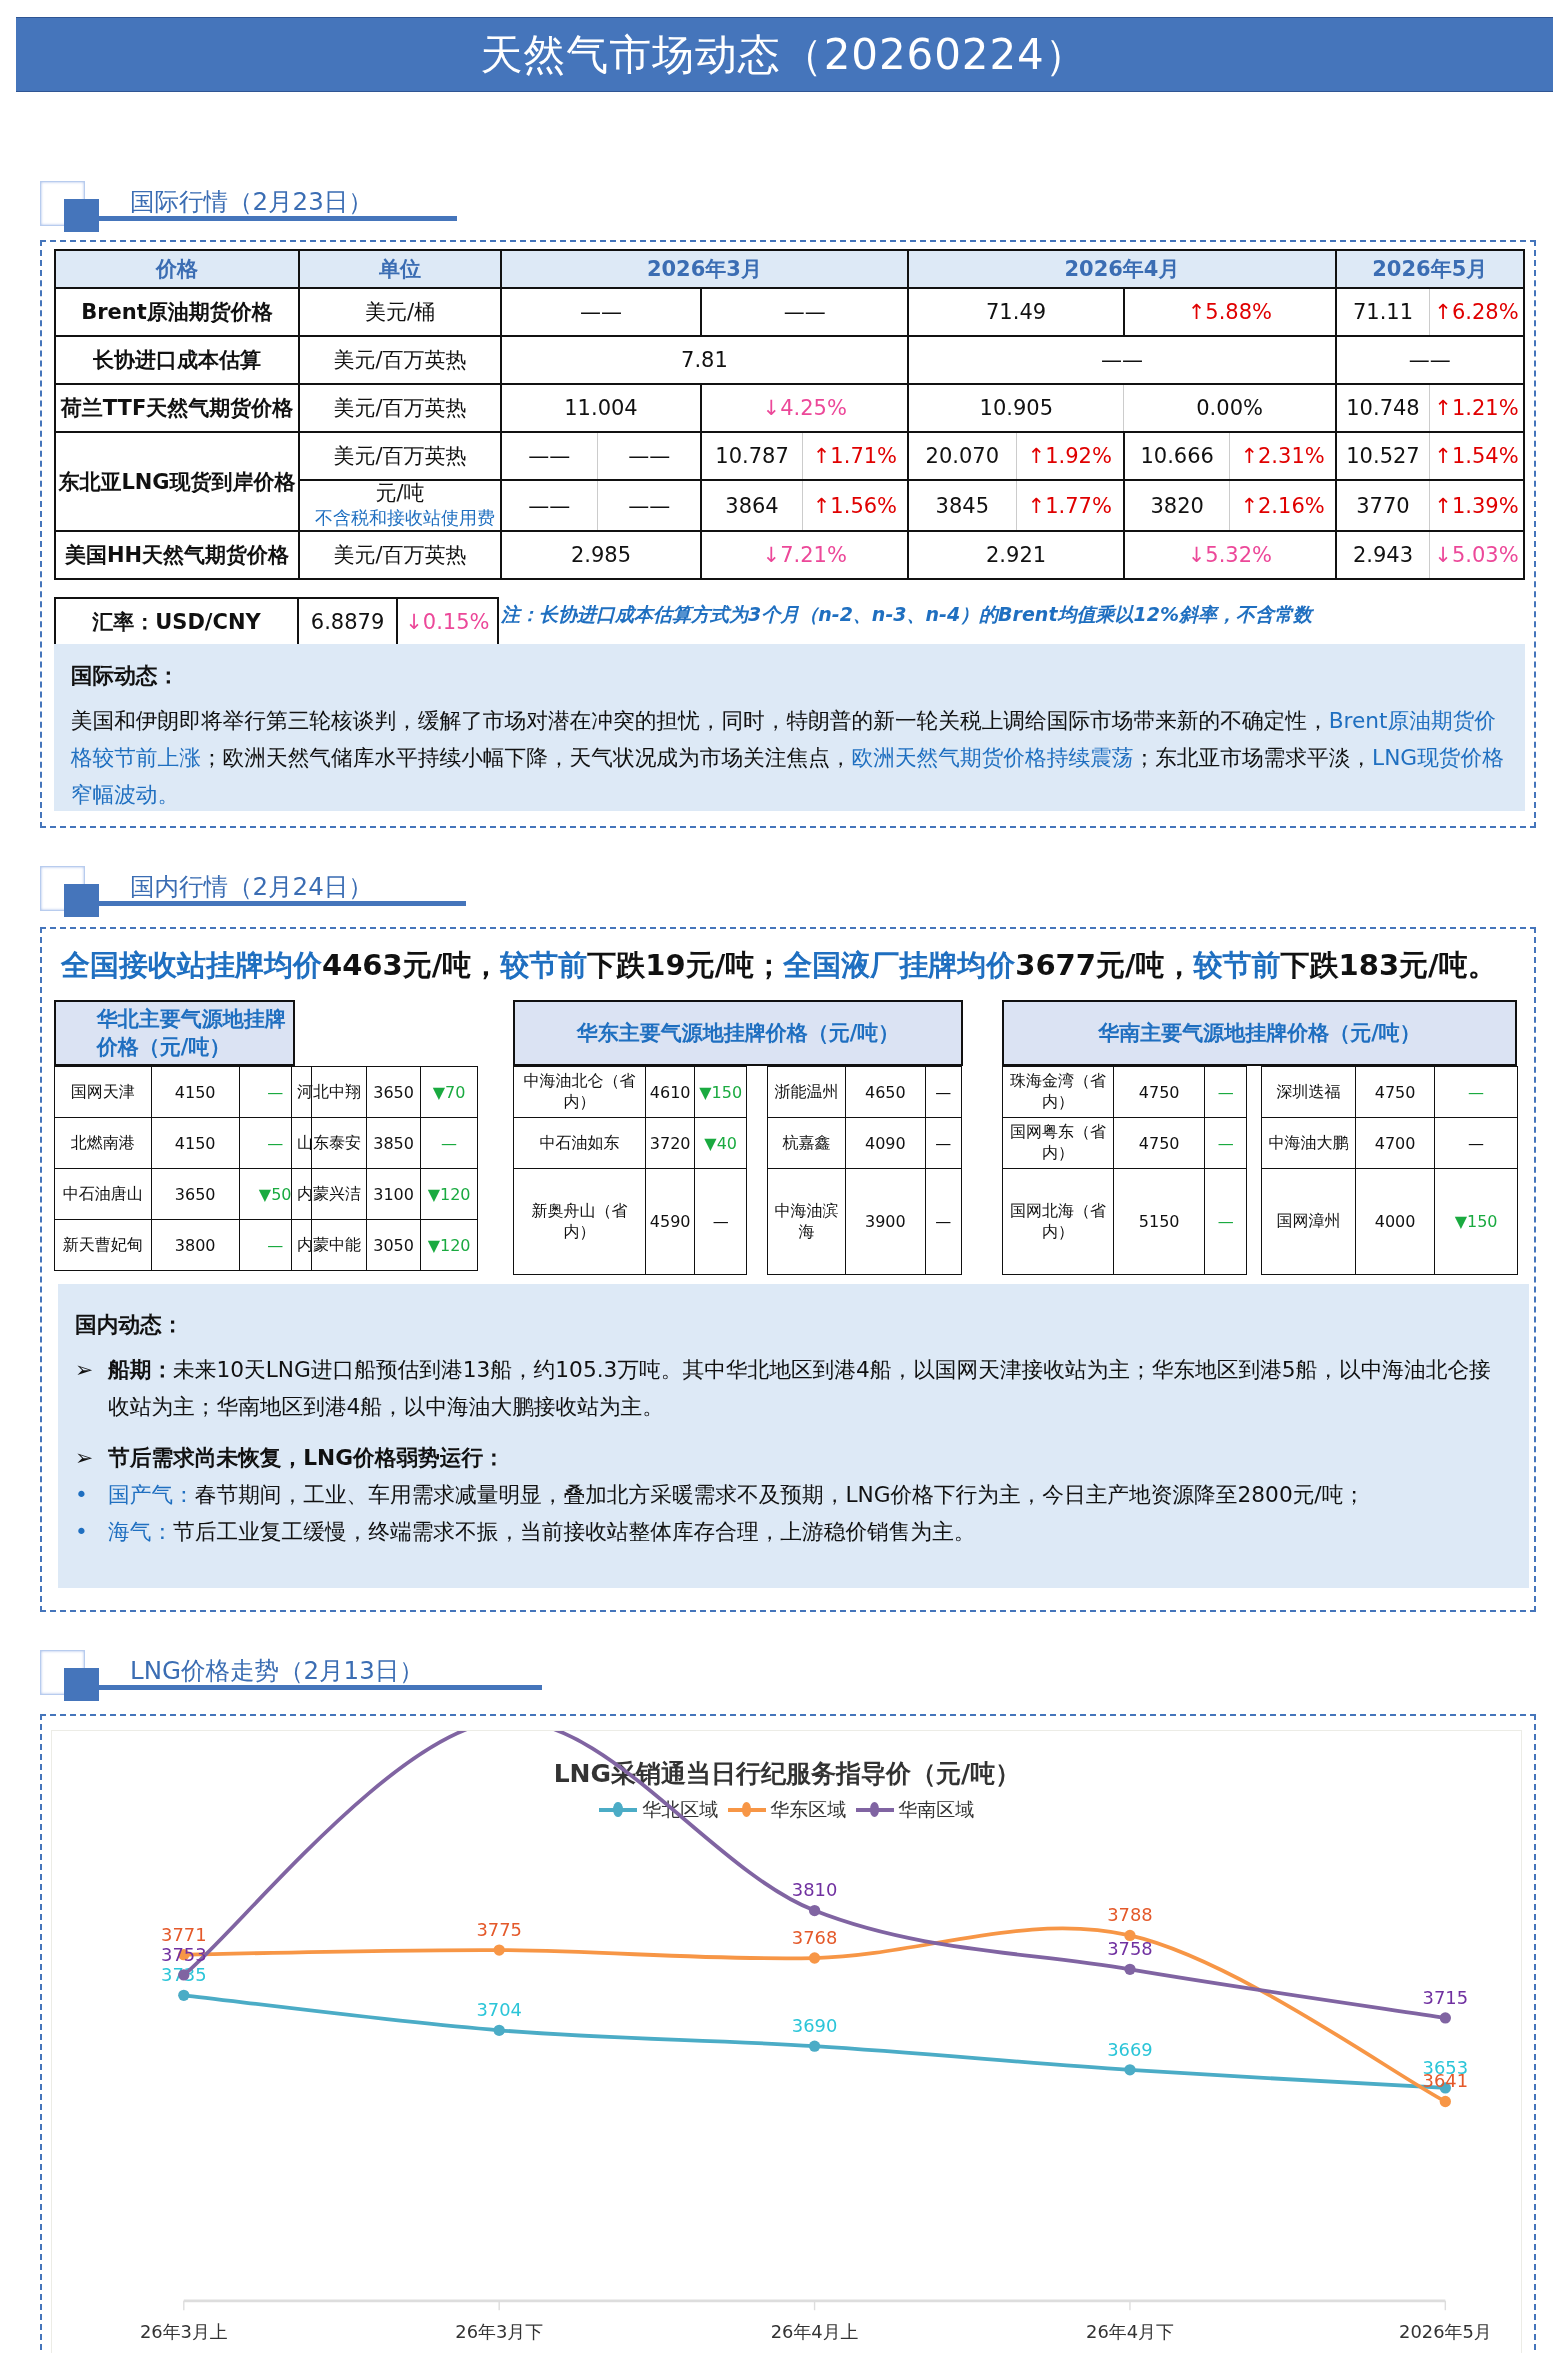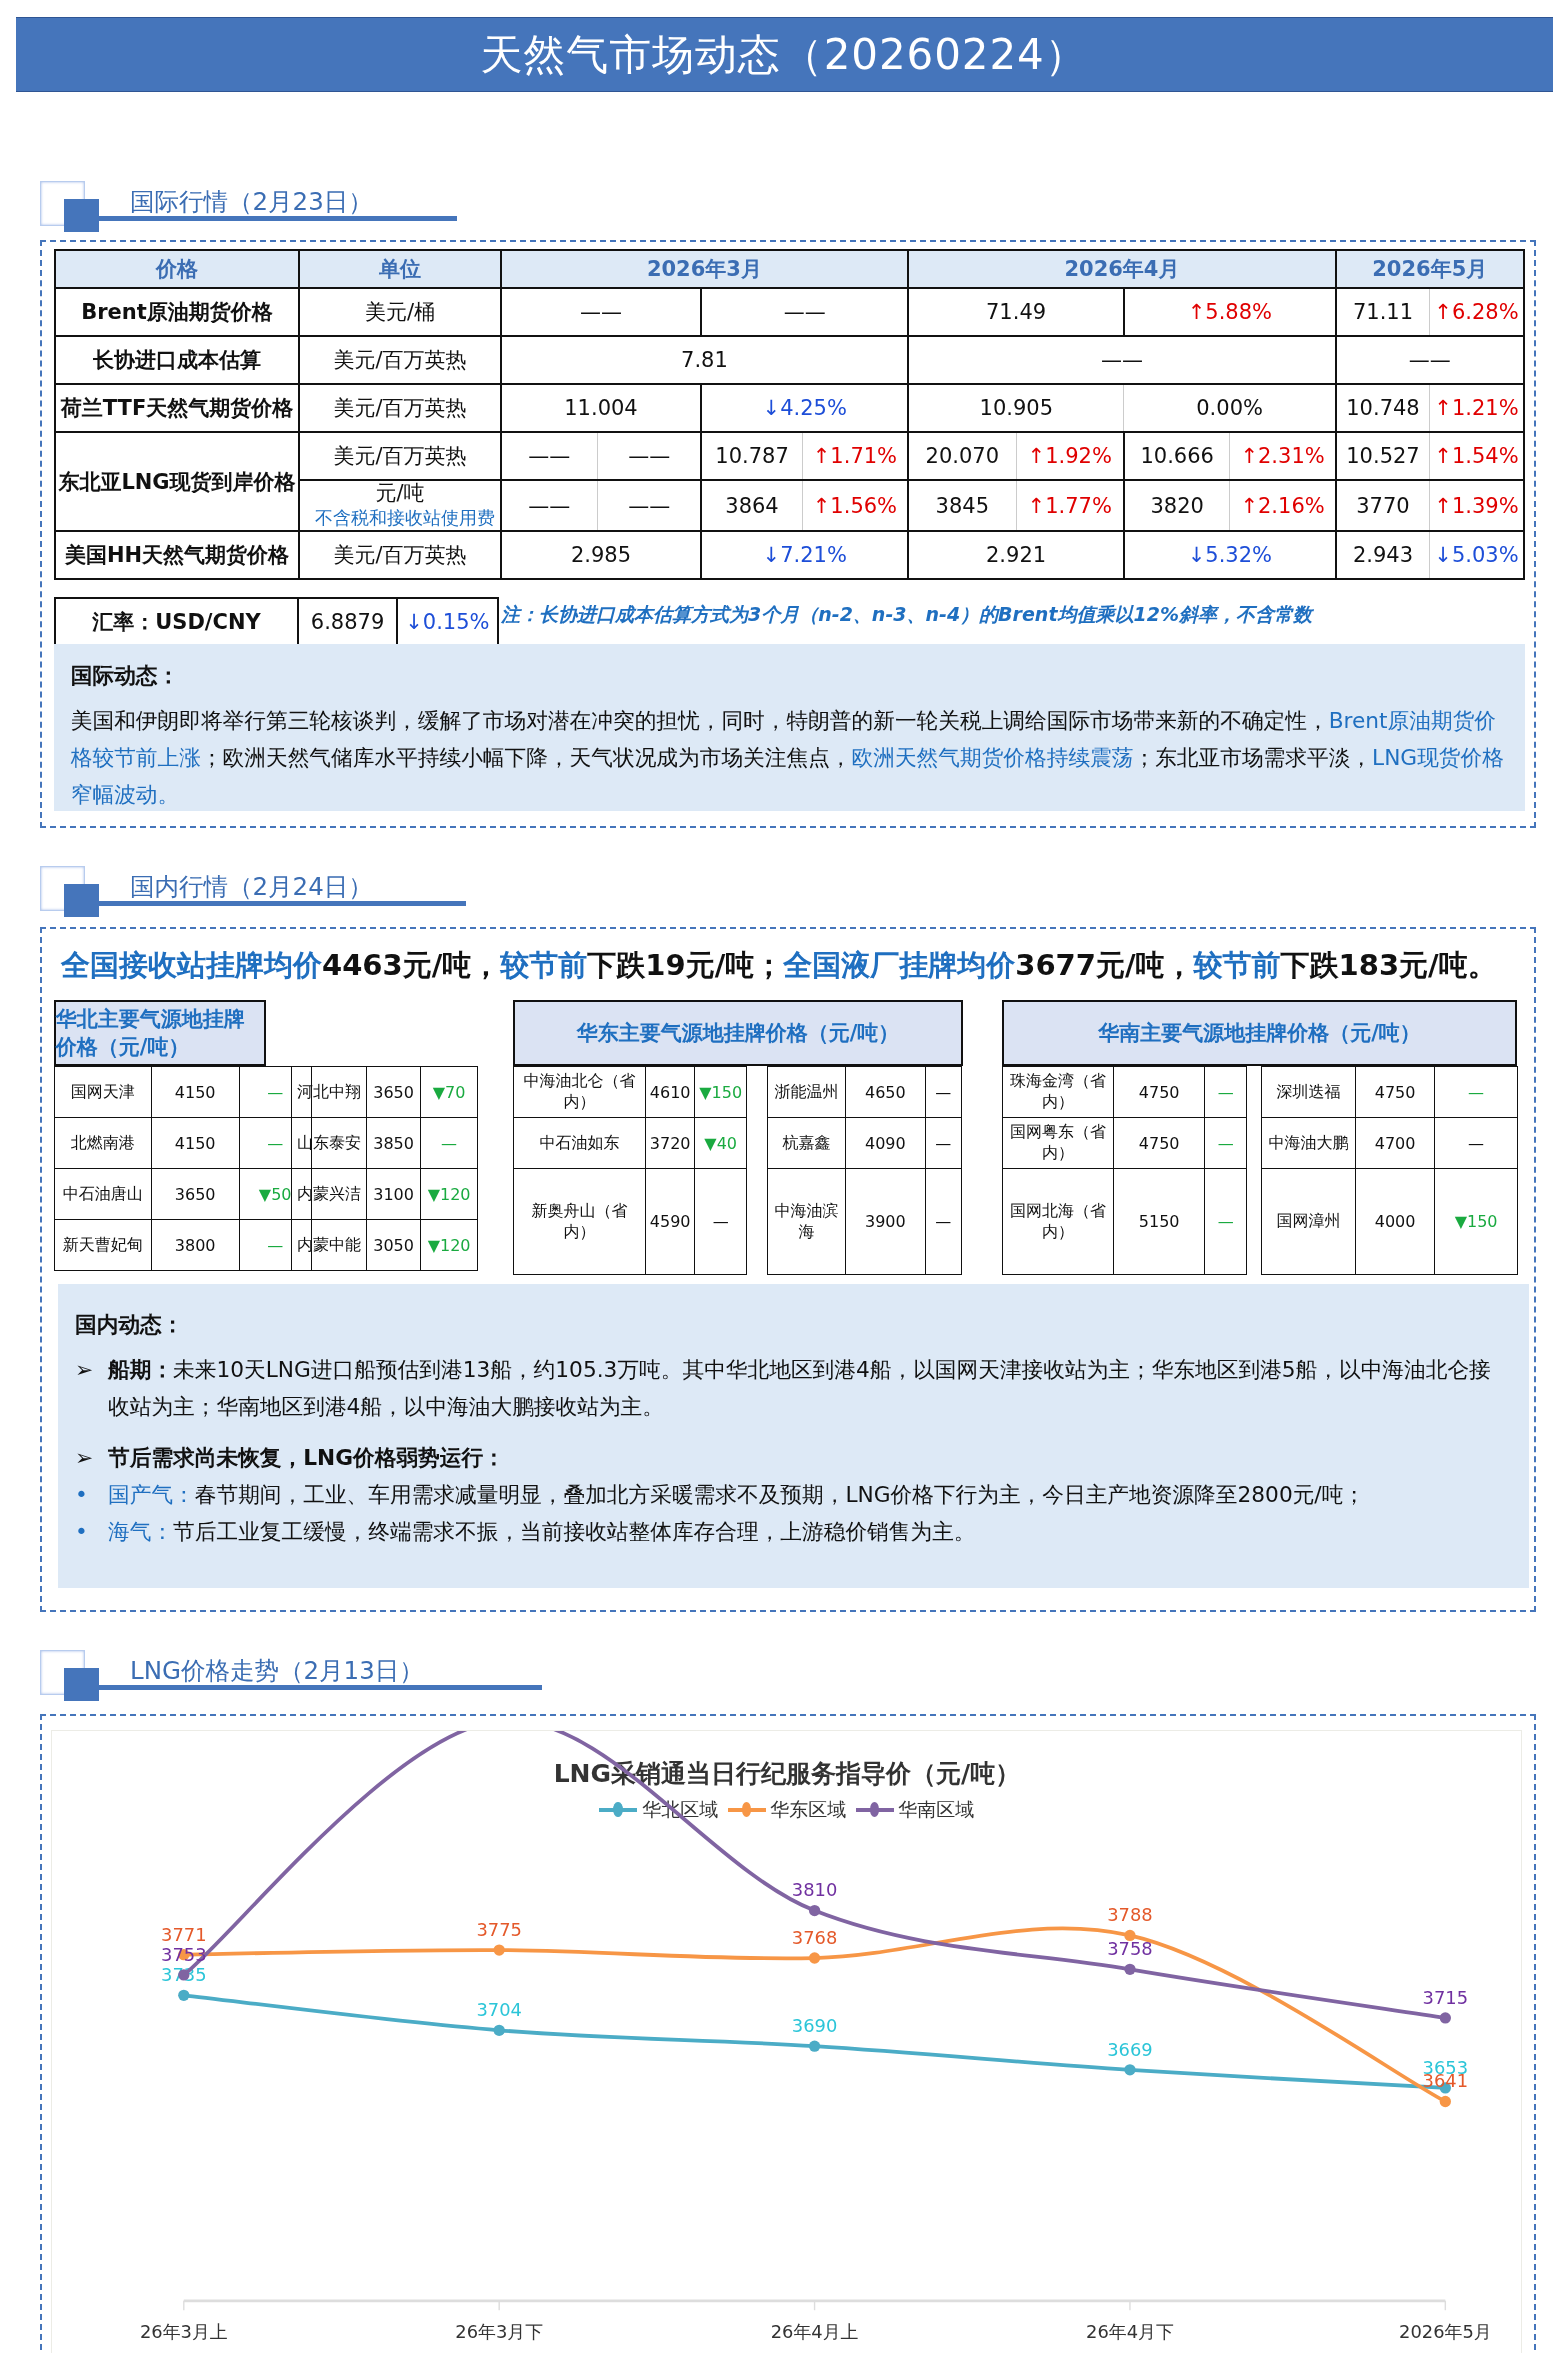--- a/index.html
+++ b/index.html
@@ -13,21 +13,21 @@
   .sec-head .title { position: absolute; left: 92px; top: 0; font-size: 24.5px; color: #3b6db3; white-space: nowrap; line-height: 42px; }
   .panel { position: absolute; left: 40px; width: 1496px; border: 2.8px dashed #4575bb; }
   table { border-collapse: collapse; }
   .intl { position: absolute; left: 11.8px; top: 7px; width: 1471px; font-size: 21px; }
   .intl td, .intl th { border: 2.4px solid #111; text-align: center; height: 48px; }
   .intl th { background: #dde9f6; color: #3b6db3; font-weight: bold; height: 38px; font-size: 21px; }
   .intl td.lbl { font-weight: bold; }
   .intl td.lt { border-left: 0.9px solid #ccc; }
   .intl td.rt { border-right: 0.9px solid #ccc; }
   .up { color: #e00000; }
-  .down { color: #1d4ed8; }
+  .down { color: #ec4899; }
   .blue { color: #1f6fc0; }
   .note { position: absolute; left: 459px; top: 346px; font-size: 19px; color: #1f6fc0; font-style: italic; font-weight: bold; white-space: nowrap; }
   .dyn { position: absolute; background: #dde9f6; padding: 13px 17px; font-size: 21.7px; line-height: 37px; }
   .dyn .hd { font-weight: bold; margin-bottom: 7.5px; }
   .summary { position: absolute; left: 19px; top: 16.5px; font-size: 29px; font-weight: bold; white-space: nowrap; }
   .reg { position: absolute; top: 71px; }
   .reg .rhead { background: #dbe3f3; border: 2.4px solid #111; height: 66px; display: flex; align-items: center; justify-content: center; color: #1f6fc0; font-weight: bold; font-size: 21px; }
   .mini { position: absolute; font-size: 16px; }
   .mini td { border: 1.9px solid #111; text-align: center; height: 51px; padding: 0 1.9px; }
   .mini td.tall { height: 70px; }
@@ -168,21 +168,21 @@
   <div class="line" style="width:367px;"></div>
   <div class="title">国内行情（2月24日）</div>
 </div>
 
 <div class="panel" style="top:927px;height:685px;">
   <div class="summary">
     <span class="blue">全国接收站挂牌均价</span><span>4463元/吨，</span><span class="blue">较节前</span><span>下跌19元/吨；</span><span class="blue">全国液厂挂牌均价</span><span>3677元/吨，</span><span class="blue">较节前</span><span>下跌183元/吨。</span>
   </div>
 
   <div class="reg" style="left:11.8px;width:212px;">
-    <div class="rhead" style="width:212px;">华北主要气源地挂牌价格（元/吨）</div>
+    <div class="rhead" style="width:241px;padding-left:41px;">华北主要气源地挂牌价格（元/吨）</div>
   </div>
   <table class="mini" style="left:11.8px;top:137px;width:258px;">
     <tbody>
         <tr>
           <td style="width:97px">国网天津</td>
           <td>4150</td>
           <td class="g" style="color: rgb(26, 170, 64);">—</td>
         </tr>
     <tr>
           <td>北燃南港</td>

